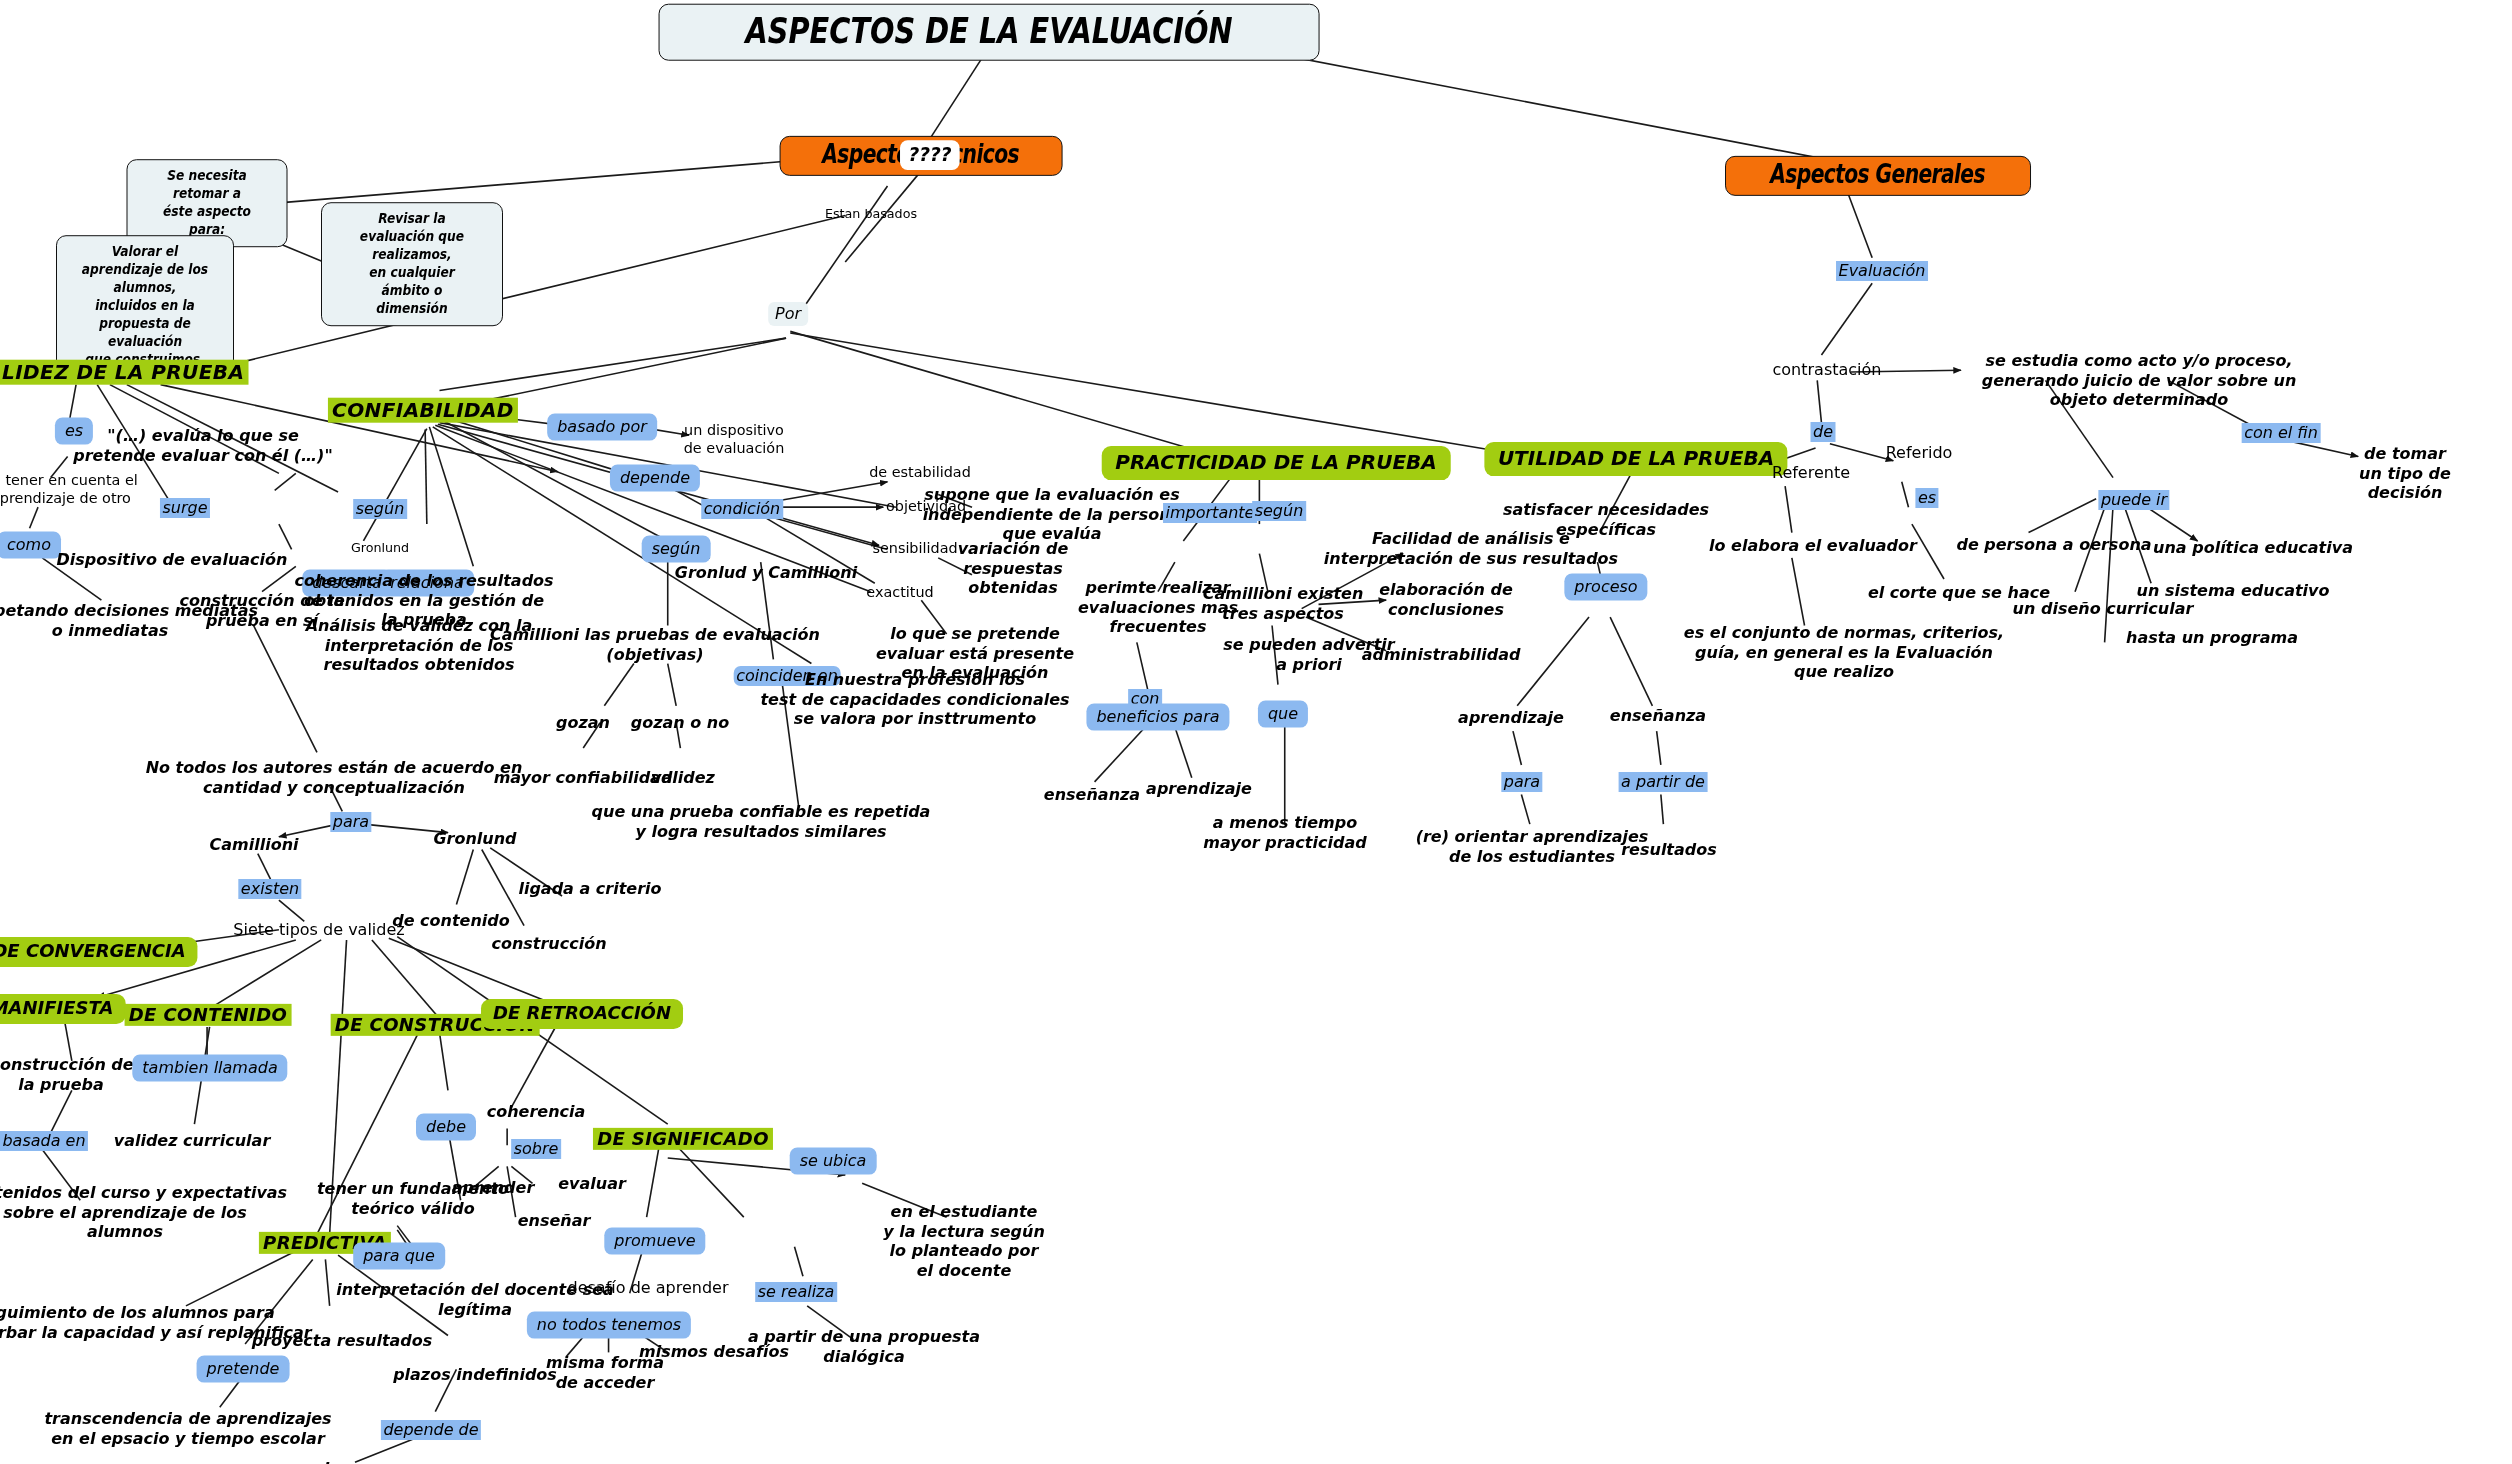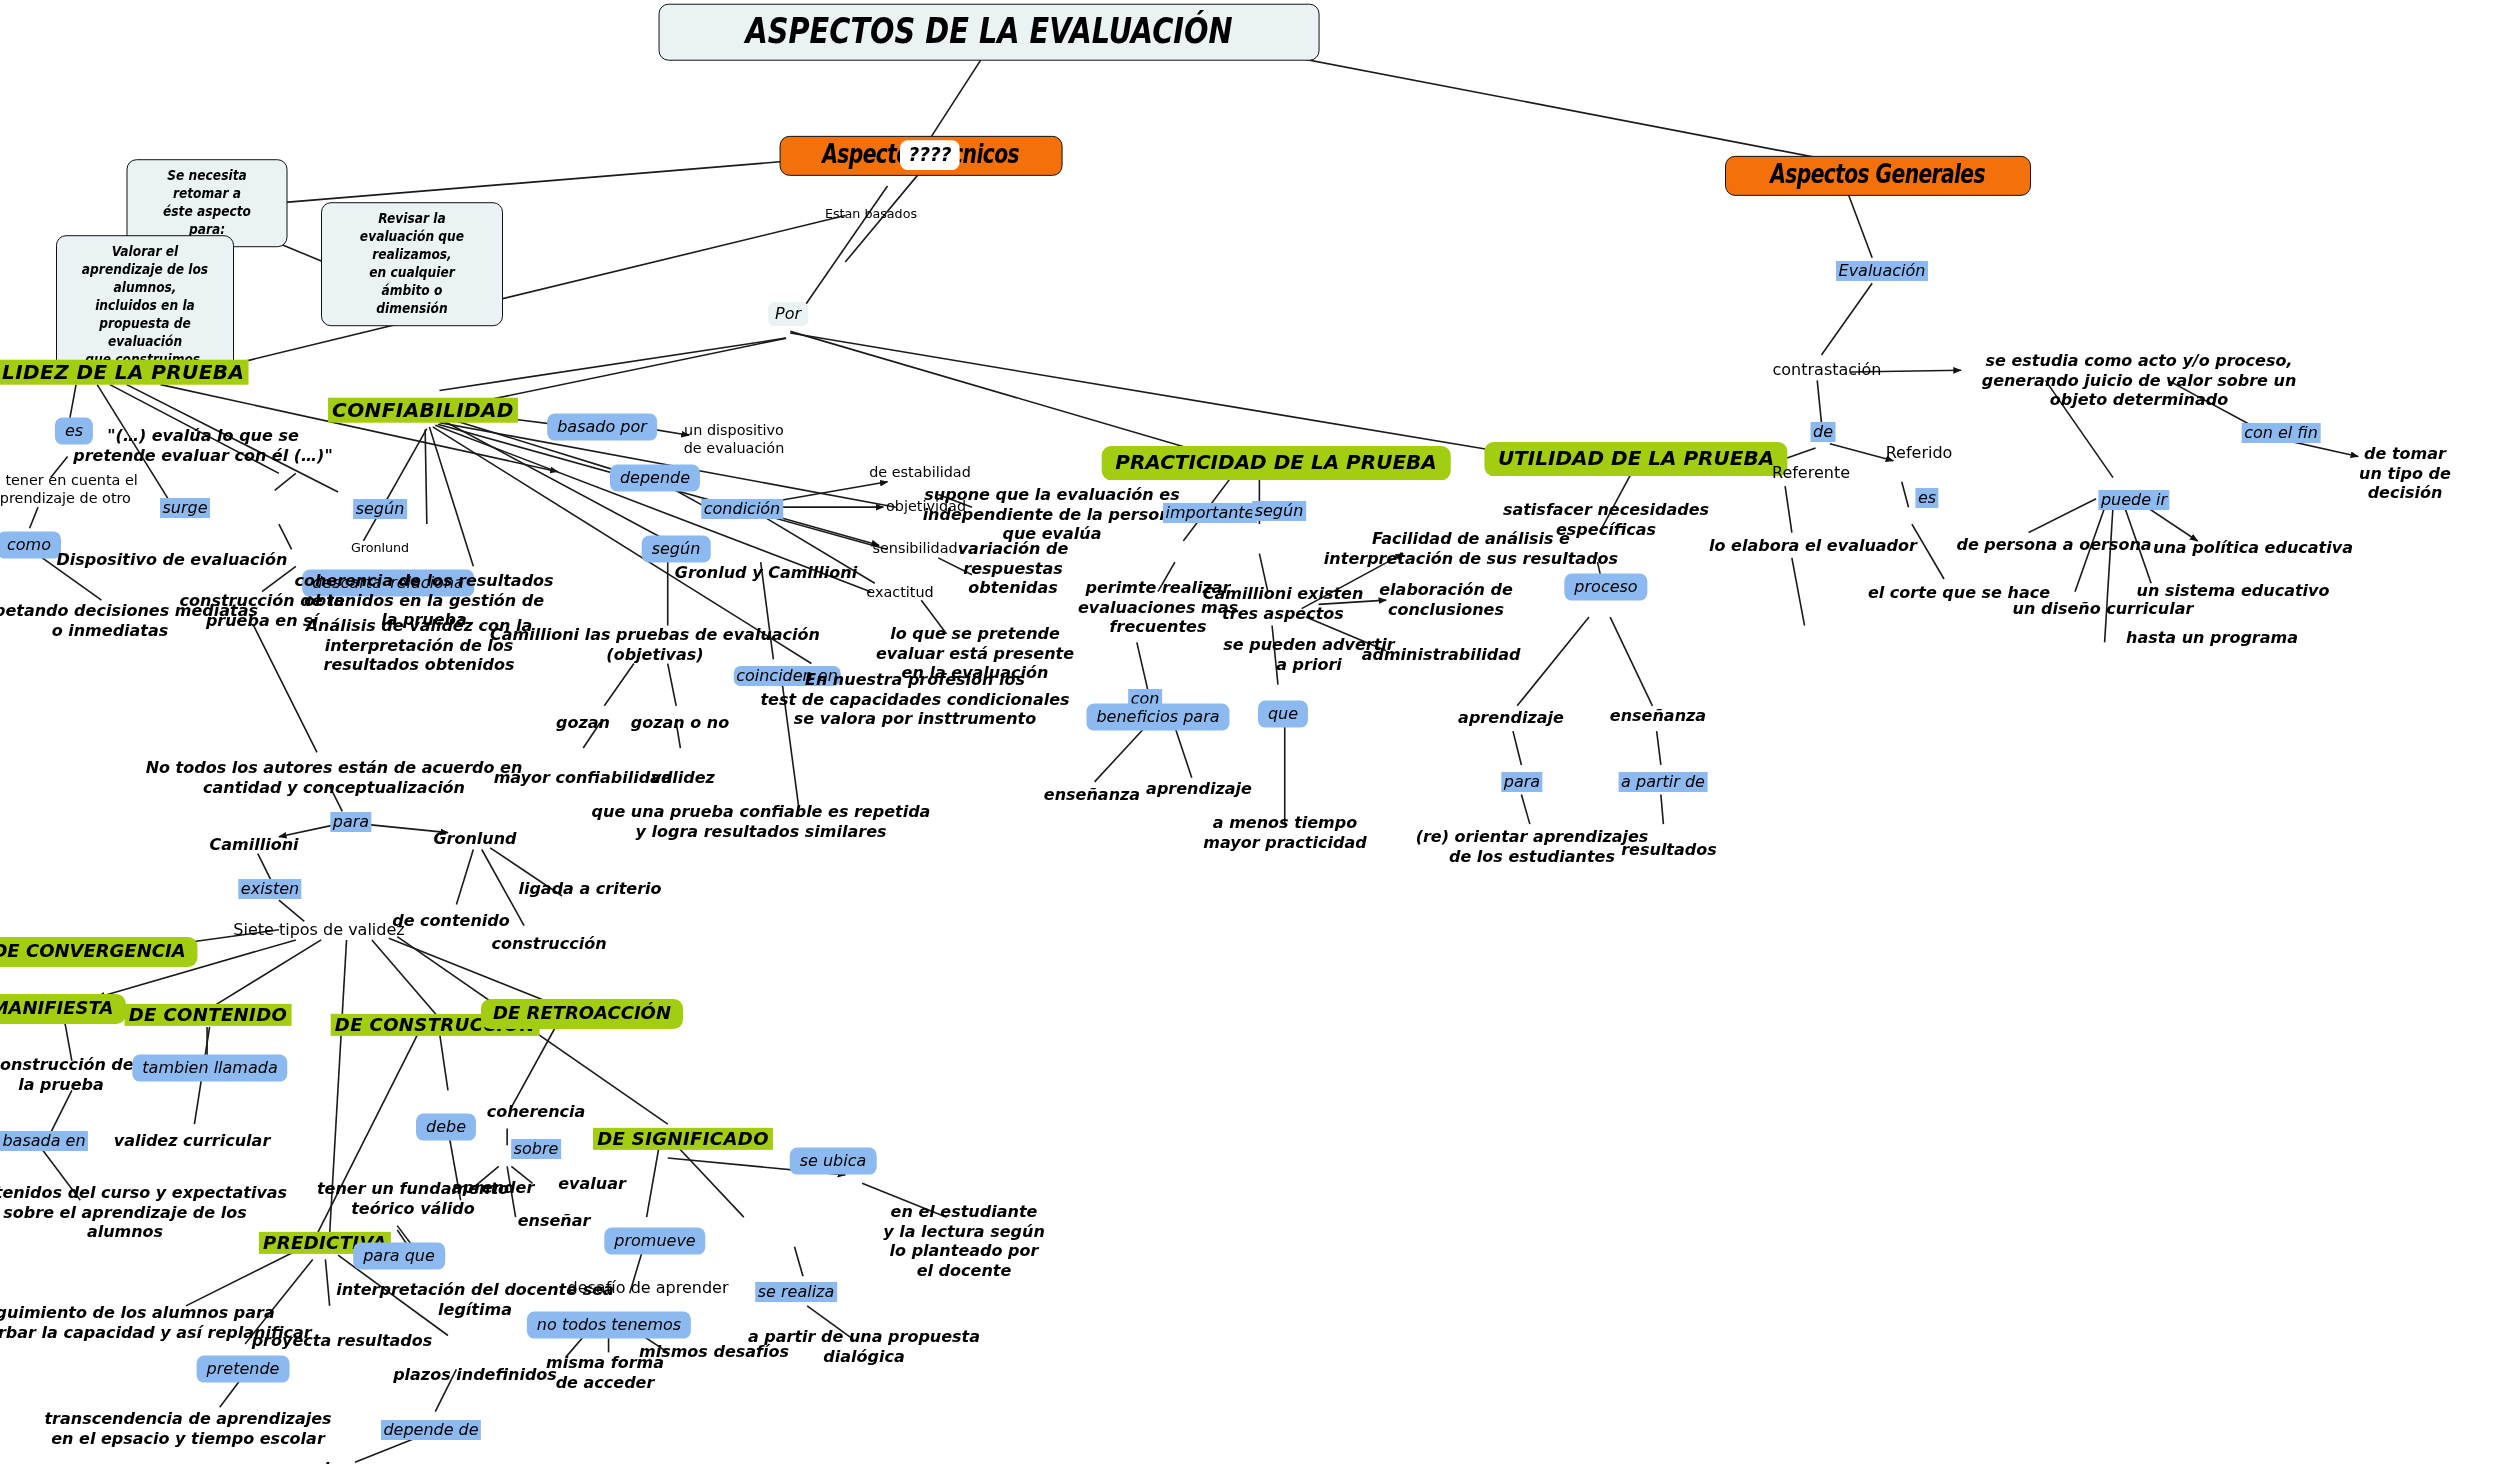--- a/index.html
+++ b/index.html
@@ -538,20 +538,23 @@
   <div class="node bluehl" style="left:1882px;top:271px;">Evaluación</div>
   <div class="node txt plain" style="left:1827px;top:370px;">contrastación</div>
   <div class="node txt" style="left:2139px;top:380px;">se estudia como acto y/o proceso,
 generando juicio de valor sobre un objeto determinado</div>
   <div class="node bluehl" style="left:1823px;top:432px;">de</div>
   <div class="node txt plain" style="left:1811px;top:473px;">Referente</div>
   <div class="node txt plain" style="left:1919px;top:453px;">Referido</div>
   <div class="node bluehl" style="left:1927px;top:498px;">es</div>
   <div class="node txt" style="left:1813px;top:546px;">lo elabora el evaluador</div>
   <div class="node txt" style="left:1959px;top:593px;">el corte que se hace</div>
+  <div class="node txt" style="left:1844px;top:652px;">es el conjunto de normas, criterios,
+guía, en general es la Evaluación
+que realizo</div>
   <div class="node bluehl" style="left:2281px;top:433px;">con el fin</div>
   <div class="node txt" style="left:2405px;top:473px;">de tomar un tipo de decisión</div>
   <div class="node bluehl" style="left:2134px;top:500px;">puede ir</div>
   <div class="node txt" style="left:2054px;top:545px;">de persona a oersona</div>
   <div class="node txt" style="left:2103px;top:609px;">un diseño curricular</div>
   <div class="node txt" style="left:2212px;top:638px;">hasta un programa</div>
   <div class="node txt" style="left:2233px;top:591px;">un sistema educativo</div>
   <div class="node txt" style="left:2253px;top:548px;">una política educativa</div>
 
 </div>

